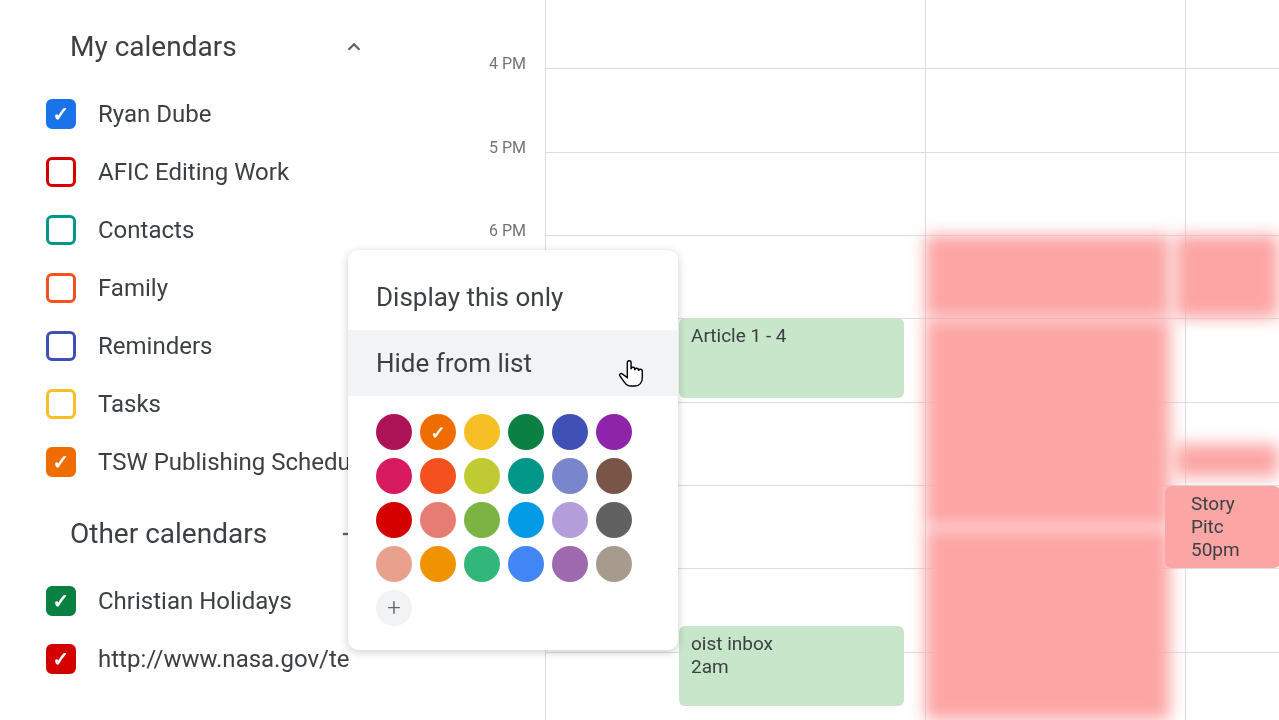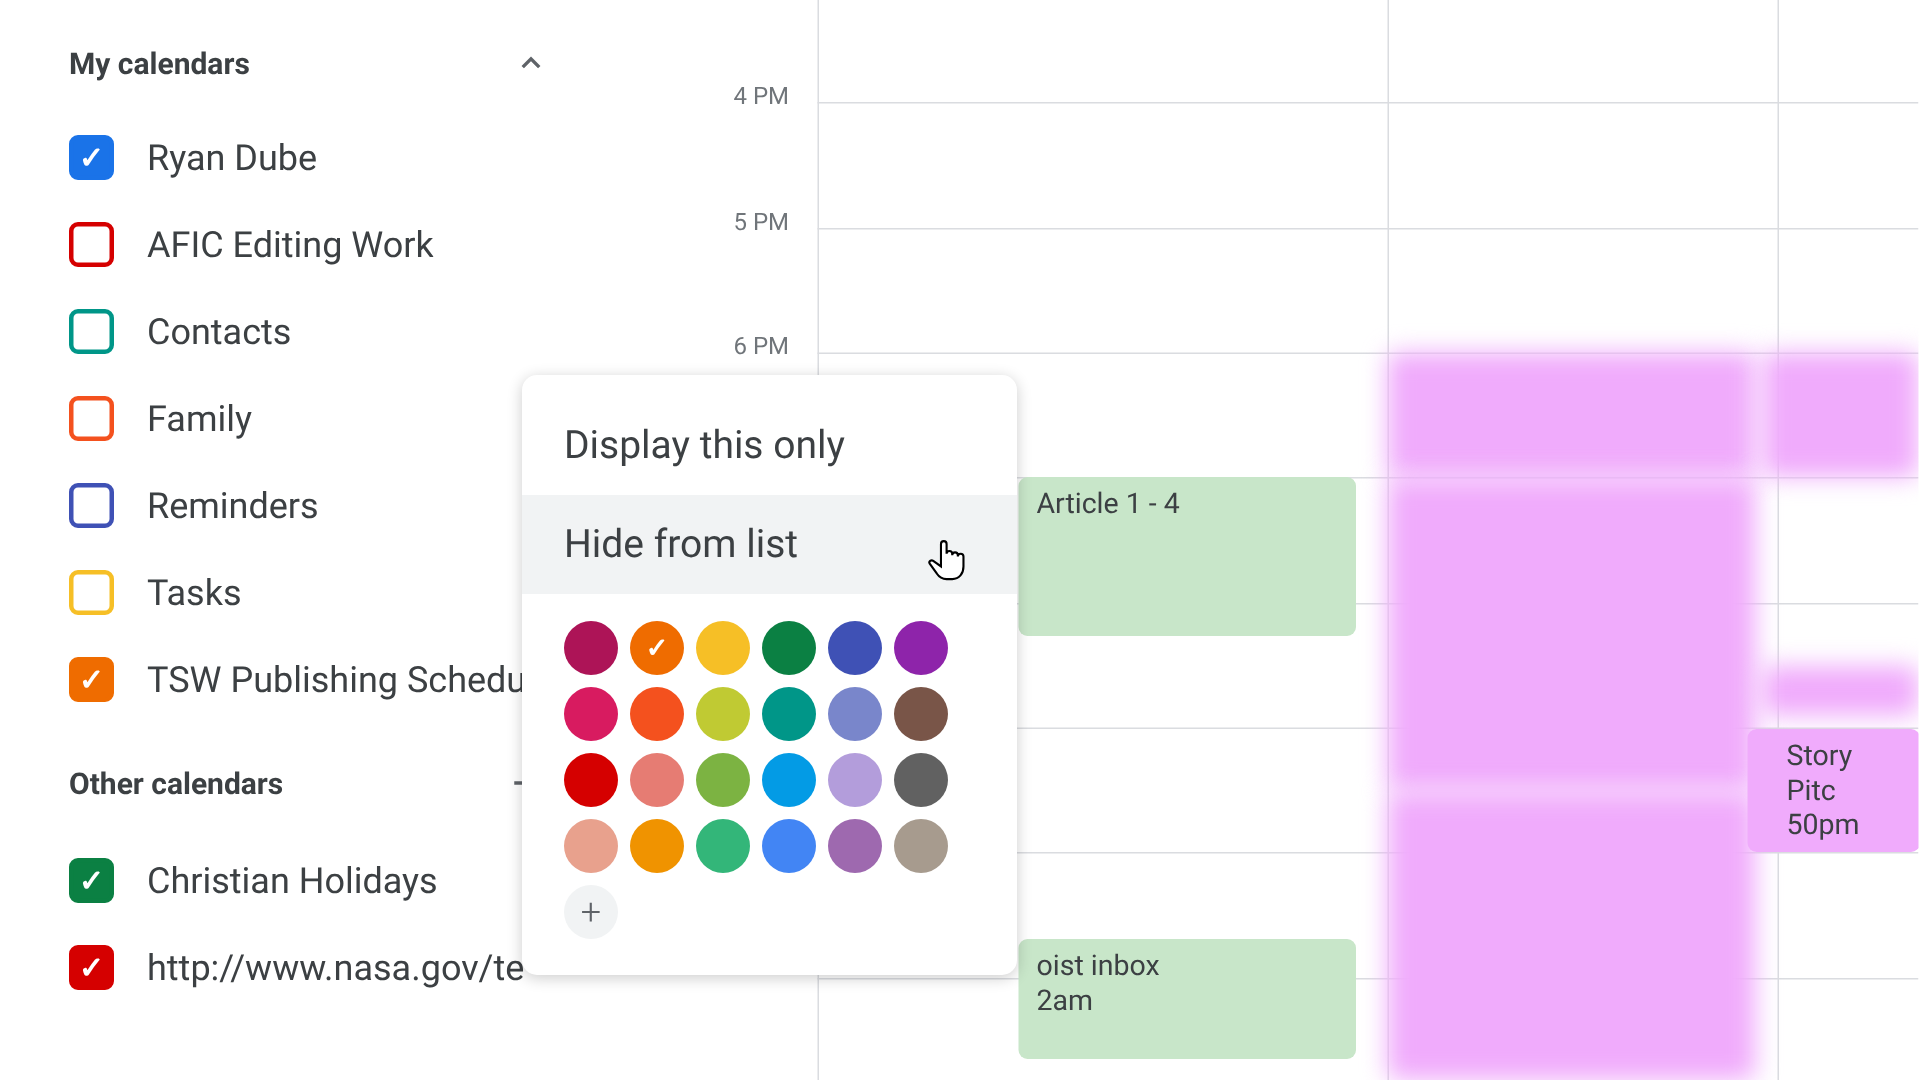--- a/index.html
+++ b/index.html
@@ -23,23 +23,24 @@
 }
 .section-header {
   display: flex;
   align-items: center;
   justify-content: space-between;
   padding-right: 30px;
   margin-bottom: 22px;
   cursor: pointer;
 }
 .section-title {
-  font-size: 20px;
-  font-weight: 700;
-  color: #3c4043;
+  font-size: 28px;
+  font-weight: 400;
+  color: #3c4043;
+  margin-left: 24px;
 }
 .chevron-icon { width: 22px; height: 22px; }
 .plus-icon { width: 28px; height: 28px; }
 .calendar-list { }
 .calendar-item {
   display: flex;
   align-items: center;
   gap: 22px;
   padding: 14px 0;
   cursor: pointer;
@@ -106,21 +107,21 @@
 }
 .event {
   position: absolute;
   border-radius: 6px;
   padding: 6px 12px;
   font-size: 19px;
   color: #3c4043;
   overflow: hidden;
 }
 .event.green { background: #c8e6c9; }
-.event.blue { background: #f0abfc; padding-left: 26px; }
+.event.blue { background: #fca5a5; padding-left: 26px; }
 .event.blurred { filter: blur(8px); }
 .context-menu {
   position: absolute;
   left: 348px;
   top: 250px;
   width: 330px;
   background: #fff;
   border-radius: 10px;
   box-shadow: 0 2px 10px rgba(0,0,0,0.2);
   padding: 14px 0;
@@ -179,21 +180,21 @@
   <div class="grid-col-border" style="left:640px"></div>
   <div class="grid-row-border" style="top:68px"></div>
   <div class="grid-row-border" style="top:152px"></div>
   <div class="grid-row-border" style="top:235px"></div>
   <div class="grid-row-border" style="top:318px"></div>
   <div class="grid-row-border" style="top:402px"></div>
   <div class="grid-row-border" style="top:485px"></div>
   <div class="grid-row-border" style="top:568px"></div>
   <div class="grid-row-border" style="top:652px"></div>
 
-  <div class="event green" style="left:134px;top:318px;width:225px;height:106px">
+  <div class="event green" style="left:134px;top:318px;width:225px;height:80px">
     <span>Article 1 - 4</span>
   </div>
   <div class="event green" style="left:134px;top:626px;width:225px;height:80px">
     <span>oist inbox</span><br>
     <span>2am</span>
   </div>
   <div class="event blue blurred" style="left:380px;top:235px;width:245px;height:83px"></div>
   <div class="event blue blurred" style="left:380px;top:319px;width:245px;height:208px"></div>
   <div class="event blue blurred" style="left:380px;top:528px;width:245px;height:192px"></div>
   <div class="event blue blurred" style="left:630px;top:235px;width:104px;height:83px"></div>

